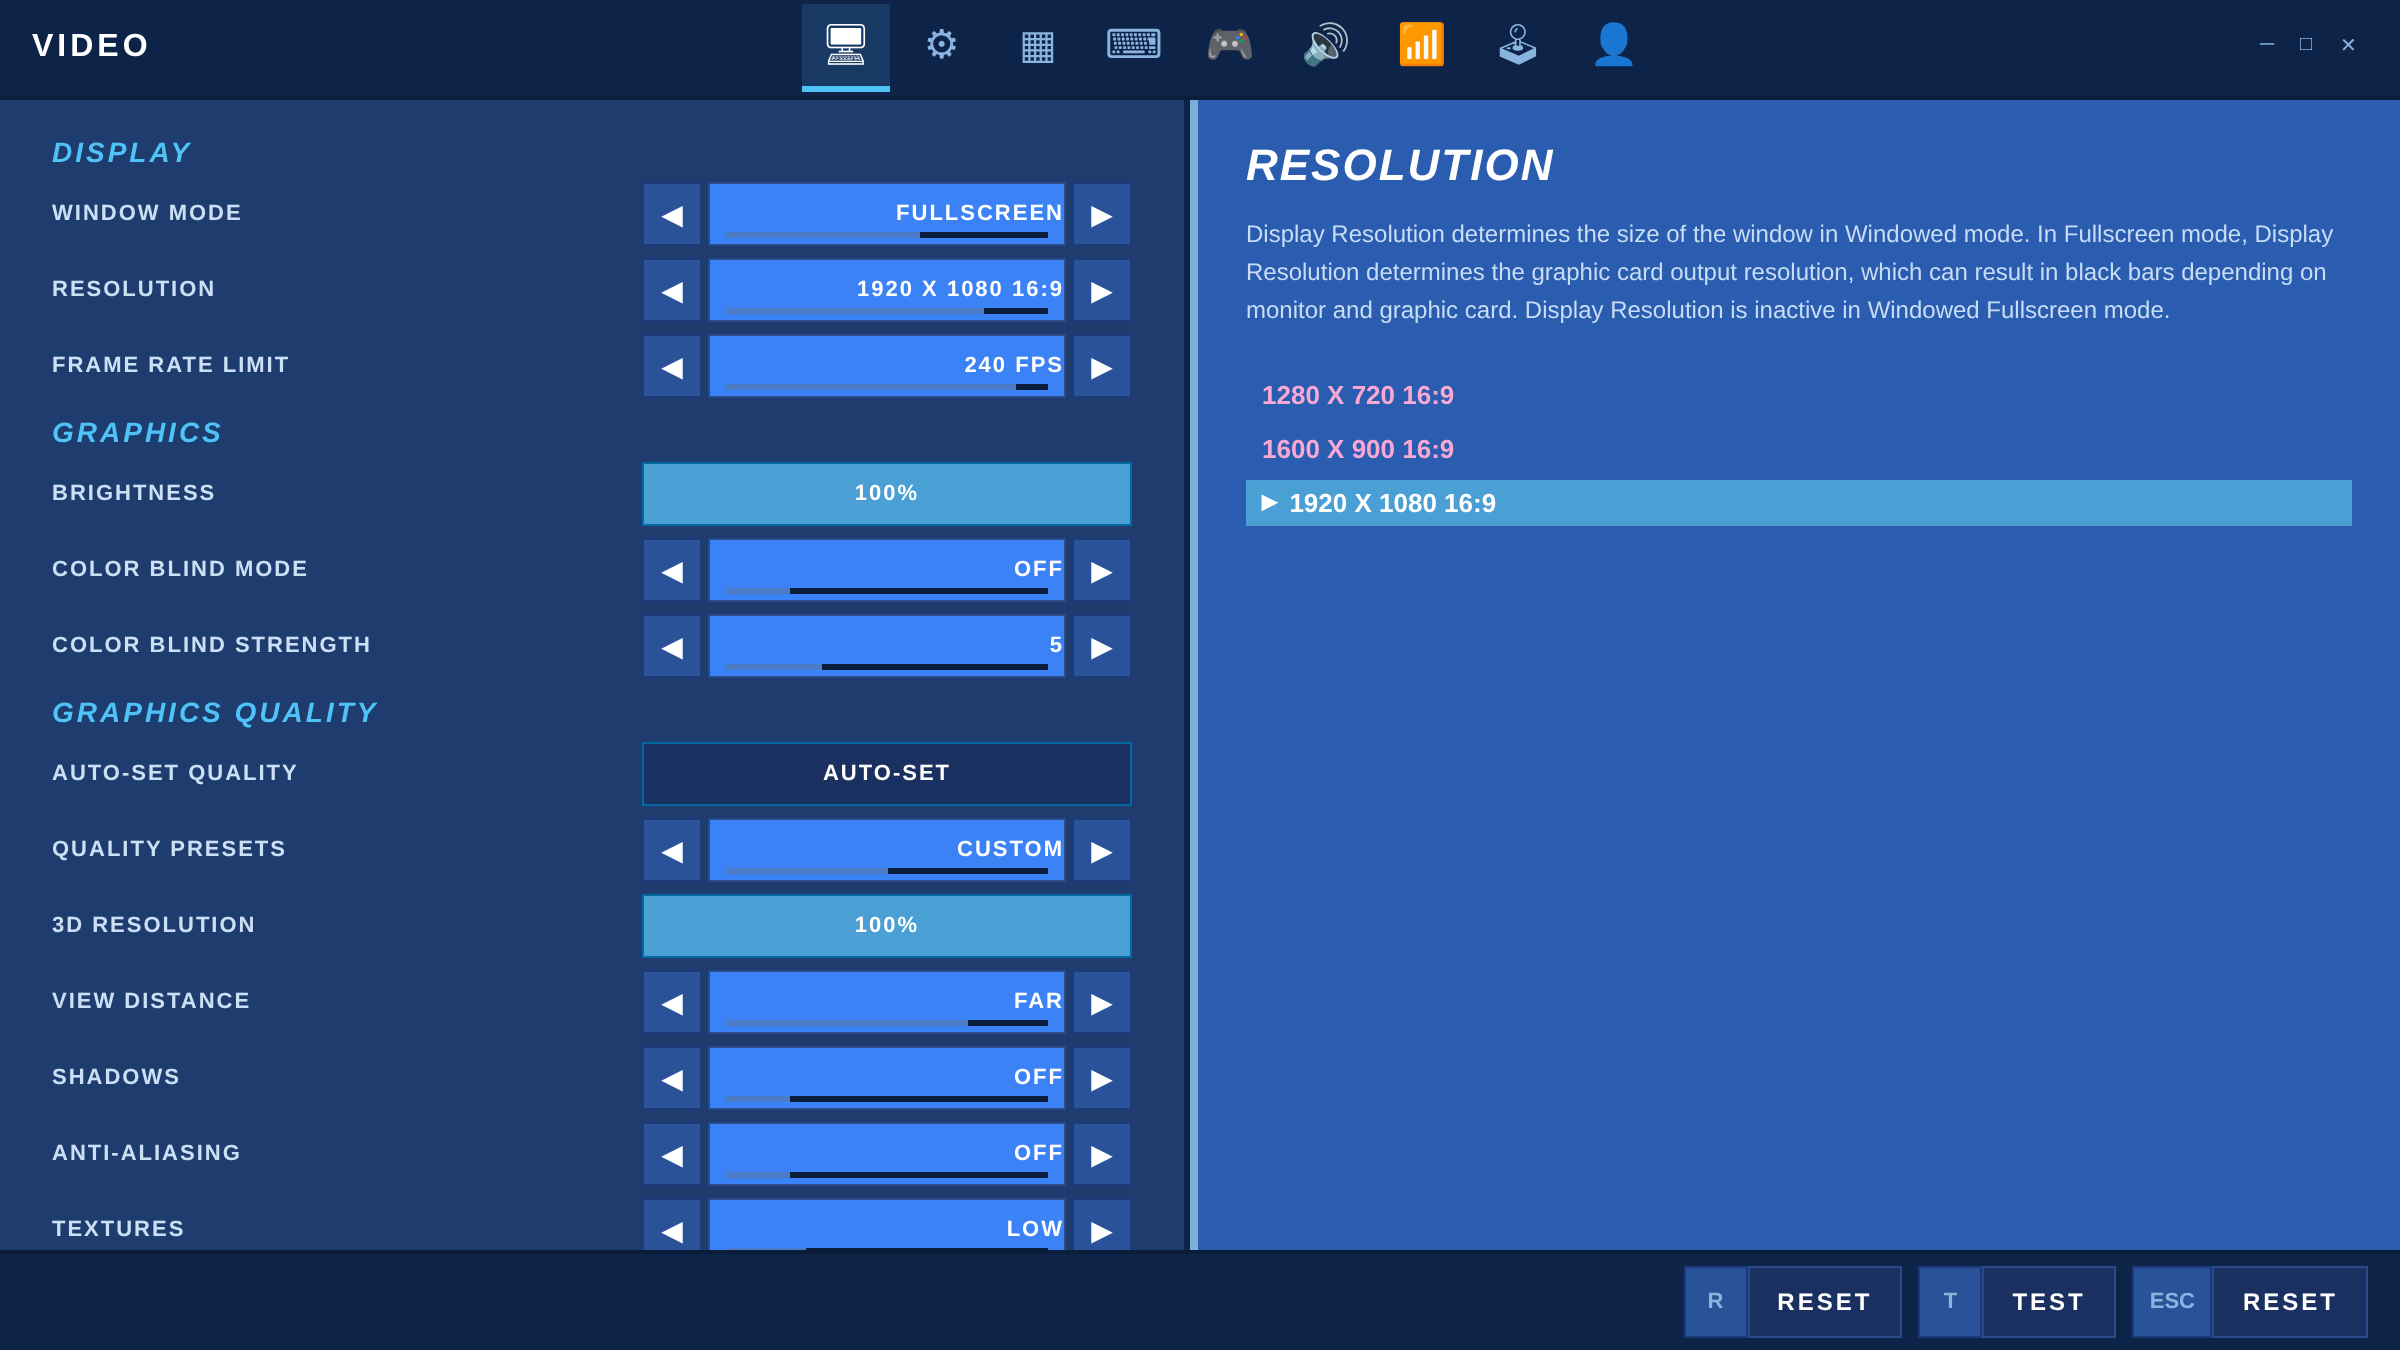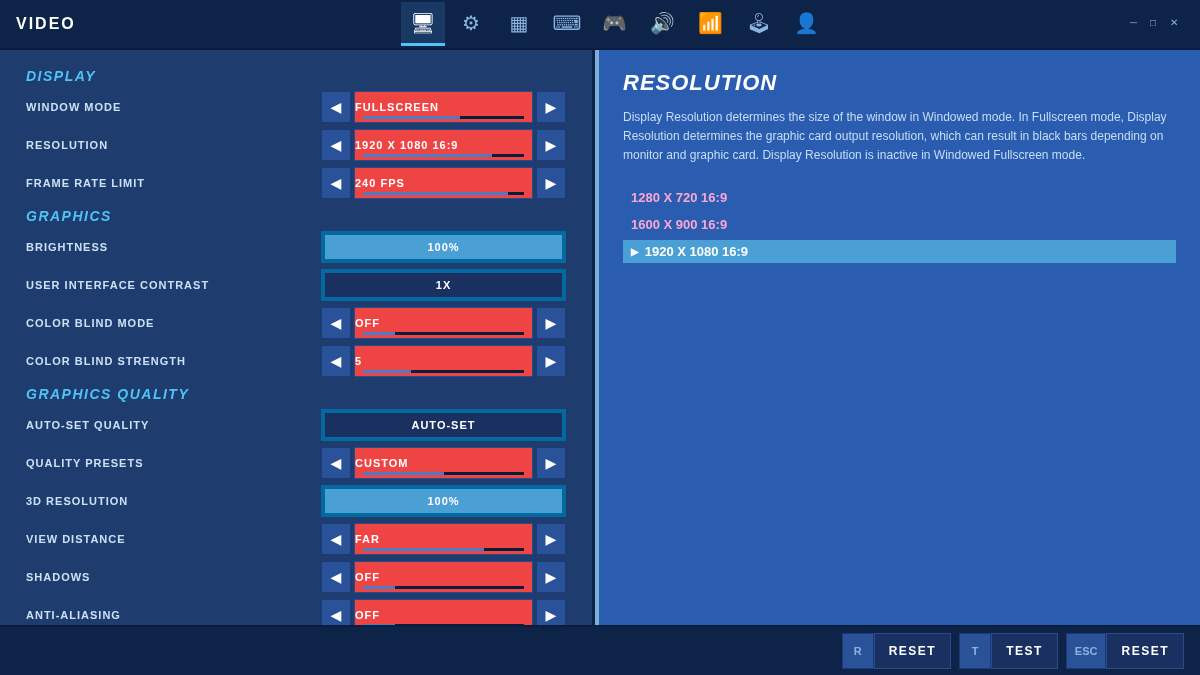--- a/index.html
+++ b/index.html
@@ -126,25 +126,25 @@
       align-items: center;
       justify-content: center;
       cursor: pointer;
       flex-shrink: 0;
     }
 
     
     .value-box {
       flex: 1;
       height: 32px;
-      background: #ef4444;
+      background: #3b82f6;
       border: 1px solid #2a4a8a;
       display: flex;
       flex-direction: column;
-      align-items: flex-start;
+      align-items: flex-end;
       justify-content: center;
       position: relative;
     }
     .value-text {
       font-size: 11px;
       font-weight: 900;
       color: white;
       letter-spacing: 1px;
       text-transform: uppercase;
     }
@@ -159,21 +159,21 @@
     .slider-fill {
       height: 100%;
       background: #4a7cc7;
     }
 
     
     .full-control {
       flex: 1;
       height: 32px;
       background: #1a3060;
-      border: 4px solid #0369a1;
+      border: 1px solid #0369a1;
       display: flex;
       align-items: center;
       justify-content: center;
     }
     .full-control.highlight {
       background: #4a9fd4;
     }
     .full-text {
       font-size: 11px;
       font-weight: 900;
@@ -353,28 +353,20 @@
 
       <div class="setting-row">
         <span class="setting-label">BRIGHTNESS</span>
         <div class="setting-control">
           <div class="full-control highlight">
             <span class="full-text">100%</span>
           </div>
         </div>
       </div>
 
-      <div class="setting-row">
-        <span class="setting-label">USER INTERFACE CONTRAST</span>
-        <div class="setting-control">
-          <div class="full-control">
-            <span class="full-text">1x</span>
-          </div>
-        </div>
-      </div>
 
       <div class="setting-row">
         <span class="setting-label">COLOR BLIND MODE</span>
         <div class="setting-control">
           <div class="arrow-btn">◀</div>
           <div class="value-box">
             <span class="value-text">OFF</span>
             <div class="slider-track">
                 <div class="slider-fill" style="width:20%"></div>
               </div>

